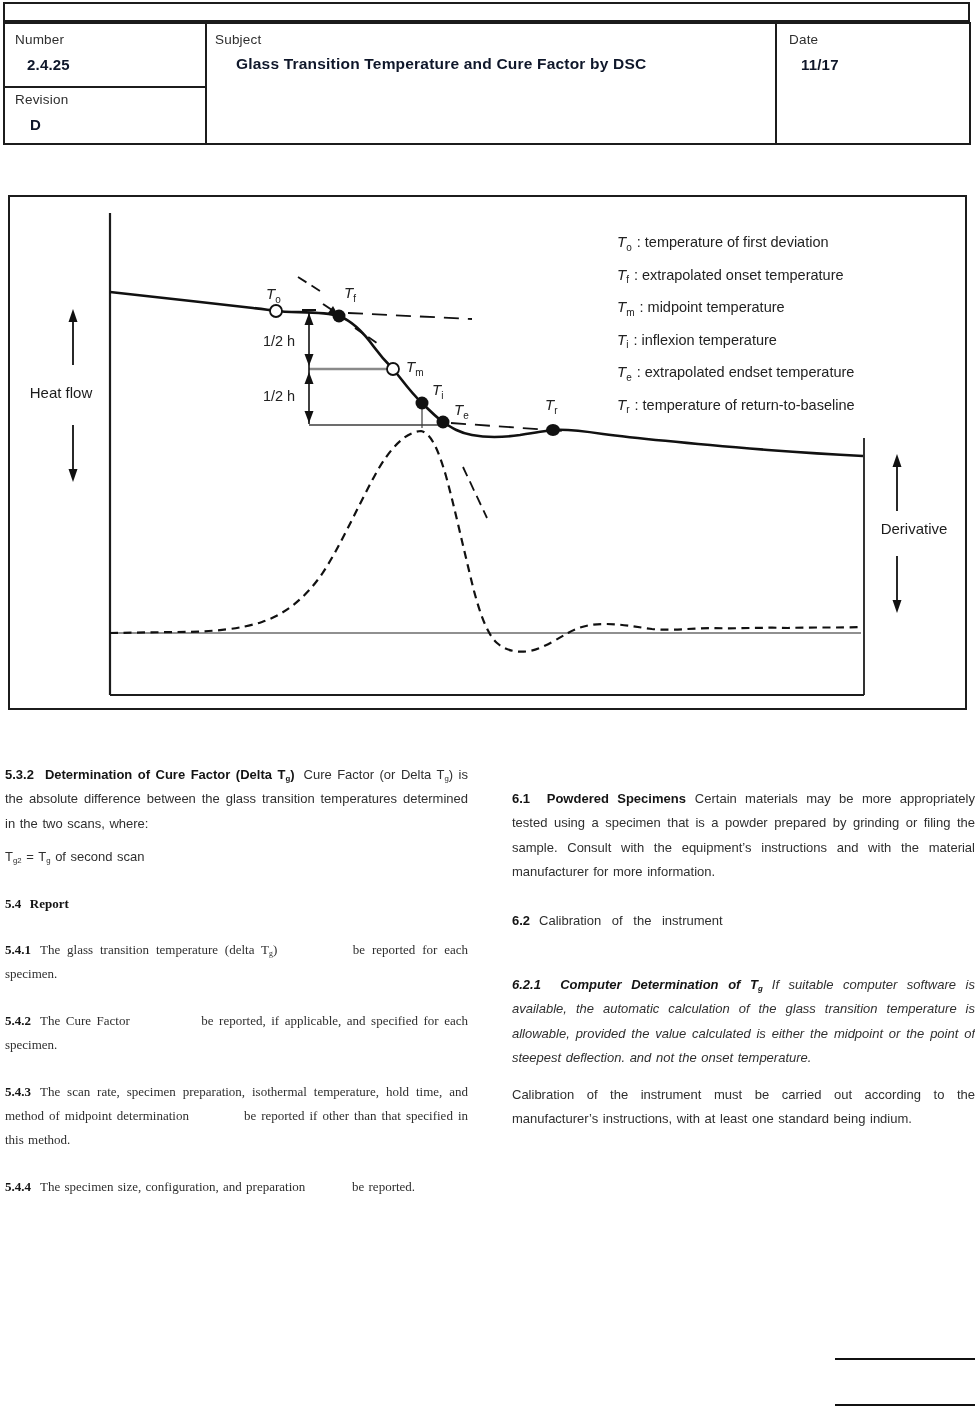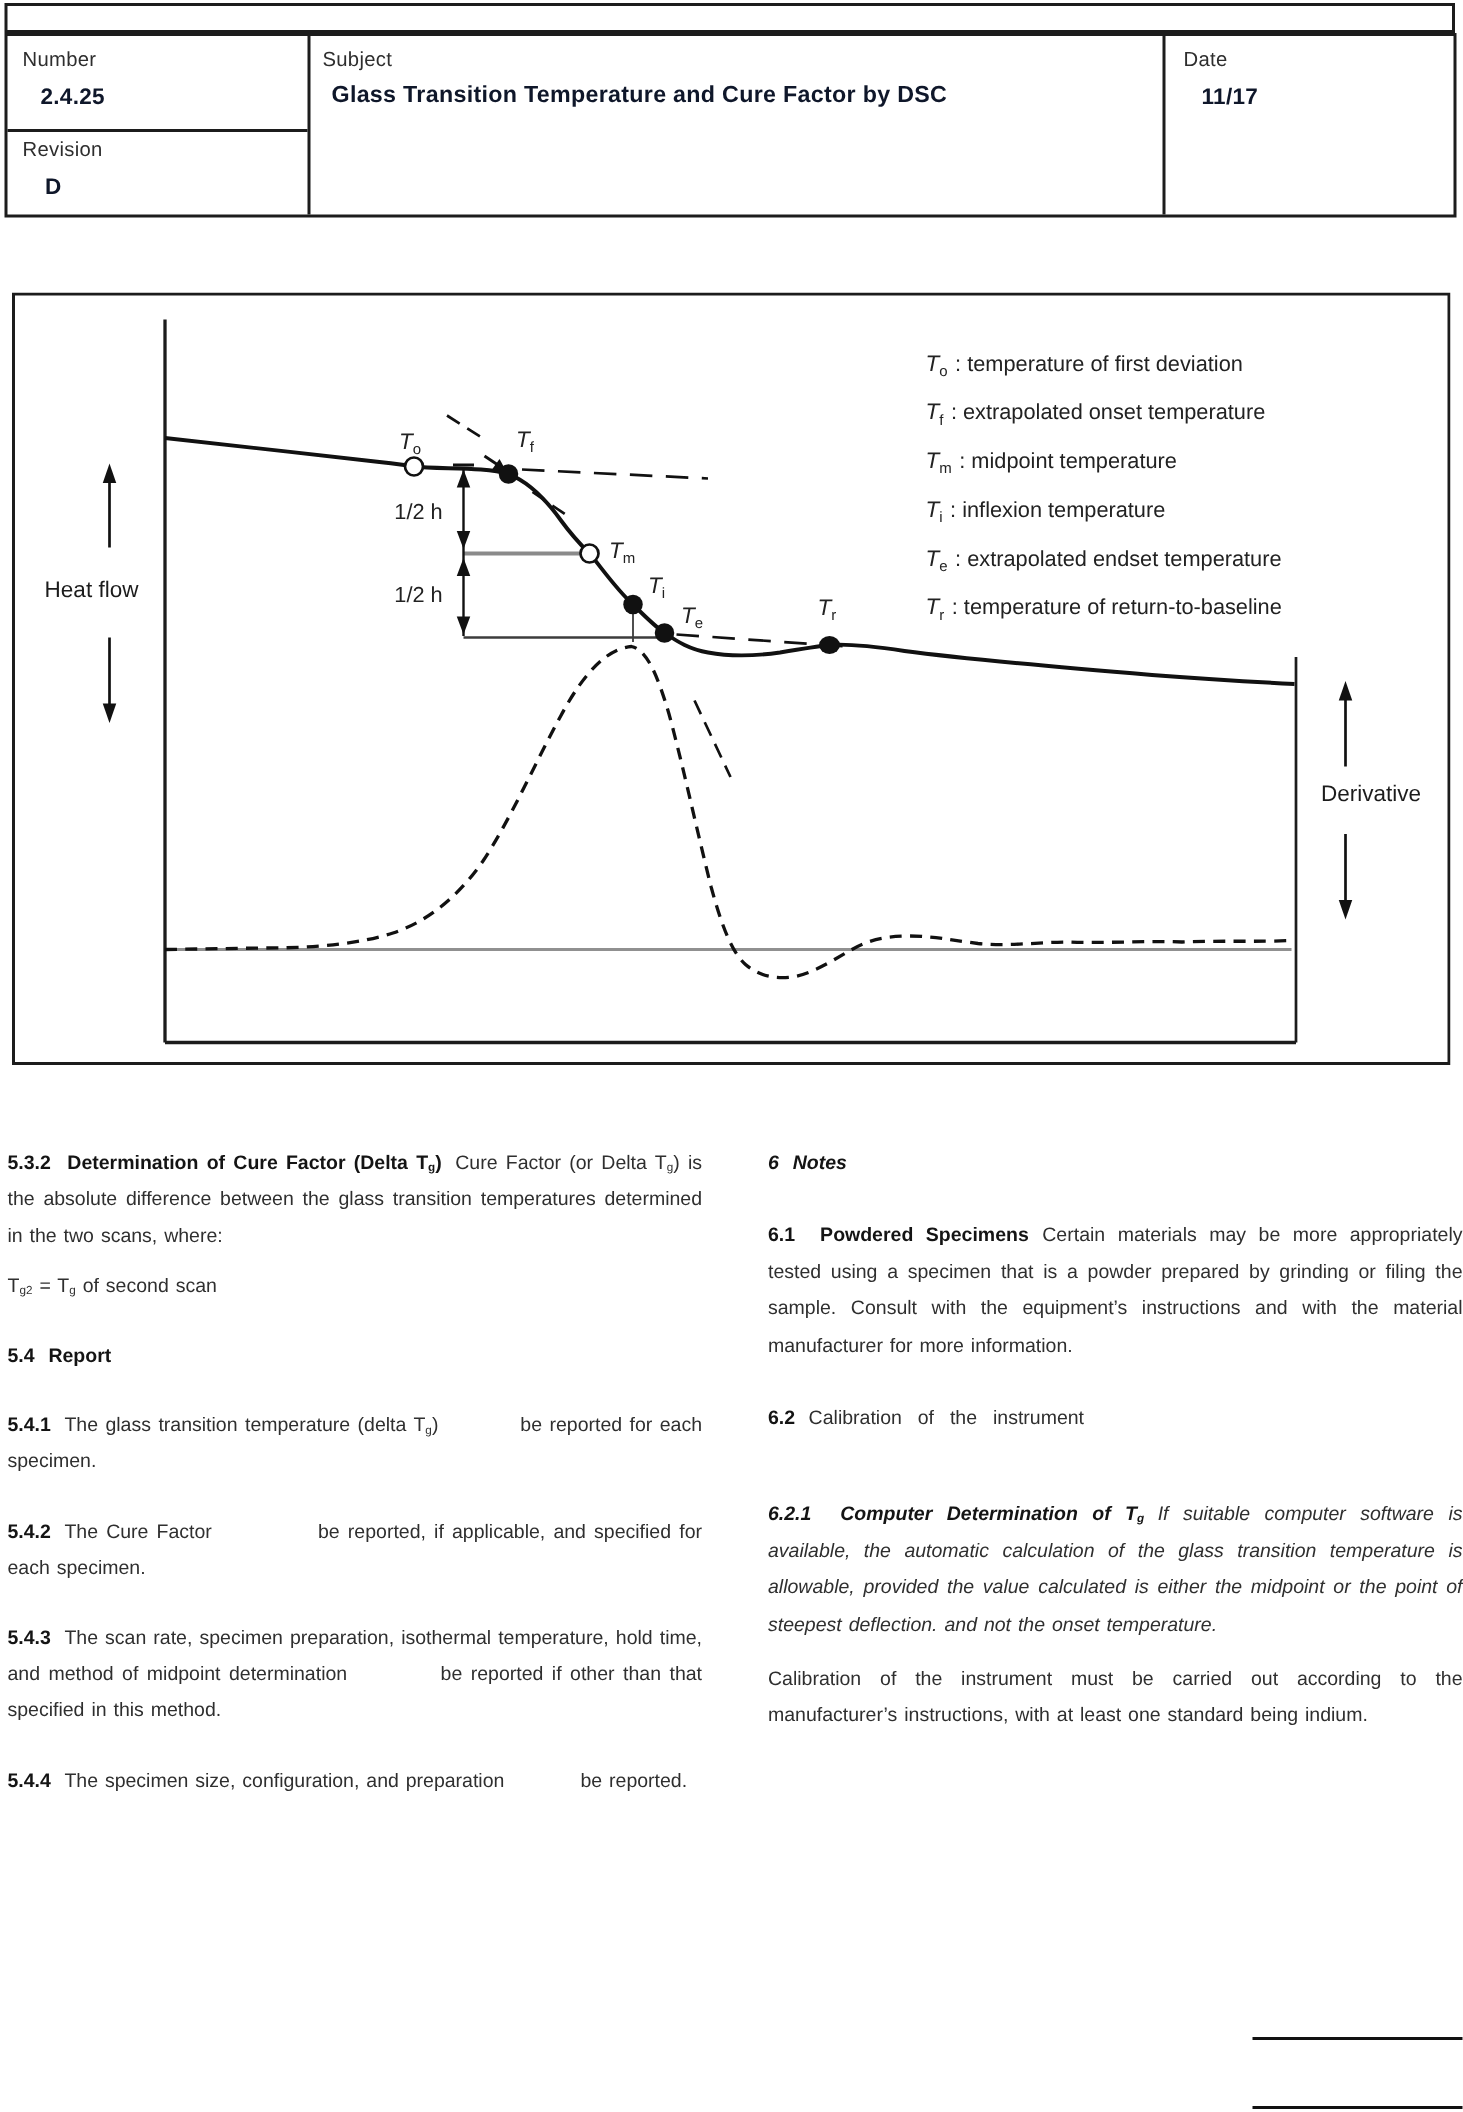--- a/index.html
+++ b/index.html
@@ -24,21 +24,21 @@
   svg text{fill:#222;font-size:14.5px;}
   svg .it{font-style:italic;font-size:15px;}
   svg .subt{font-size:10px;}
   svg .biglabel{font-size:15px;fill:#1c1c1c;}
   
   .col{position:absolute;top:763px;width:463px;font-size:13px;line-height:24.4px;
     text-align:justify;color:#2f2f2f;word-spacing:1px;}
   .col-left{left:5px;}
   .col-right{left:512px;}
   .para{margin:0;}
-  .mt14{margin-top:14px;} .mt9{margin-top:9px;} .mt22{margin-top:22px;}
+  .mt14{margin-top:14px;} .mt9{margin-top:9px;} .mt22{margin-top:22px;font-family:Liberation Serif, serif;}
   .mt24{margin-top:24px;} .mt72{margin-top:40px;font-style:italic;} .mt12{margin-top:12px;}
   .lead{font-weight:bold;color:#141414;margin-right:9px;}
   .ital{font-style:italic;}
   .sparse{word-spacing:7px;}
   sub{font-size:0.6em;vertical-align:-0.24em;line-height:0;}
   
   .footline{position:absolute;left:835px;width:140px;height:2px;background:#111;}
 </style>
 </head>
 <body>
@@ -48,21 +48,21 @@
 <div class="hdr-table">
   <div class="vdiv" style="left:200px"></div>
   <div class="vdiv" style="left:770px"></div>
   <div class="hdiv" style="left:0;width:200px;top:62px"></div>
 
   <div class="cell-label" style="left:10px;top:8px">Number</div>
   <div class="cell-value" style="left:22px;top:32px">2.4.25</div>
   <div class="cell-label" style="left:10px;top:68px">Revision</div>
   <div class="cell-value" style="left:25px;top:92px">D</div>
   <div class="cell-label" style="left:210px;top:8px">Subject</div>
-  <div class="cell-value subject-value" style="left:216px;top:31px">Glass Transition Temperature and Cure Factor by DSC</div>
+  <div class="cell-value subject-value" style="left:231px;top:31px">Glass Transition Temperature and Cure Factor by DSC</div>
   <div class="cell-label" style="left:784px;top:8px">Date</div>
   <div class="cell-value" style="left:796px;top:32px">11/17</div>
 </div>
 
 <div class="figure-wrap">
 <svg viewBox="0 0 959 515" width="959" height="515">
   <rect x="1" y="1" width="957" height="513" fill="#ffffff" stroke="#1c1c1c" stroke-width="2"></rect>
 
   <line x1="102" y1="18" x2="102" y2="500" stroke="#1c1c1c" stroke-width="2.2"></line>
   <line x1="102" y1="500" x2="856" y2="500" stroke="#1c1c1c" stroke-width="2.2"></line>
@@ -160,21 +160,20 @@
   <p class="para"><span class="lead">5.3.2&nbsp; Determination of Cure Factor (Delta T<sub>g</sub>)</span><span>Cure Factor (or Delta T<sub>g</sub>) is the absolute difference between the glass transition temperatures determined in the two scans, where:</span></p>
   <p class="para mt9"><span>T<sub>g2</sub> = T<sub>g</sub> of second scan</span></p>
   <p class="para mt22"><span class="lead">5.4&nbsp; Report</span></p>
   <p class="para mt22"><span class="lead">5.4.1</span><span>The glass transition temperature (delta T<sub>g</sub>)&nbsp;&nbsp;&nbsp;&nbsp;&nbsp;&nbsp;&nbsp;&nbsp;&nbsp;&nbsp; be reported for each specimen.</span></p>
   <p class="para mt22"><span class="lead">5.4.2</span><span>The Cure Factor&nbsp;&nbsp;&nbsp;&nbsp;&nbsp;&nbsp;&nbsp;&nbsp;&nbsp;&nbsp;&nbsp;&nbsp; be reported, if applicable, and specified for each specimen.</span></p>
   <p class="para mt22"><span class="lead">5.4.3</span><span>The scan rate, specimen preparation, isothermal temperature, hold time, and method of midpoint determination&nbsp;&nbsp;&nbsp;&nbsp;&nbsp;&nbsp;&nbsp;&nbsp;&nbsp;&nbsp; be reported if other than that specified in this method.</span></p>
   <p class="para mt22"><span class="lead">5.4.4</span><span>The specimen size, configuration, and preparation&nbsp;&nbsp;&nbsp;&nbsp;&nbsp;&nbsp;&nbsp;&nbsp;&nbsp;&nbsp; be reported.</span></p>
 </div>
 
 <div class="col col-right">
-  <p class="para"><span class="lead ital">6&nbsp; Notes</span></p>
   <p class="para mt24"><span class="lead">6.1&nbsp; Powdered Specimens</span><span>Certain materials may be more appropriately tested using a specimen that is a powder prepared by grinding or filing the sample. Consult with the equipment’s instructions and with the material manufacturer for more information.</span></p>
   <p class="para mt24"><span class="lead">6.2</span><span class="sparse">Calibration of the instrument</span></p>
   <p class="para mt72"><span class="lead">6.2.1&nbsp; Computer Determination of T<sub>g</sub></span><span>If suitable computer software is available, the automatic calculation of the glass transition temperature is allowable, provided the value calculated is either the midpoint or the point of steepest deflection. and not the onset temperature.</span></p>
   <p class="para mt12"><span>Calibration of the instrument must be carried out according to the manufacturer’s instructions, with at least one standard being indium.</span></p>
 </div>
 
 <div class="footline" style="top:1358px"></div>
 <div class="footline" style="top:1404px"></div>
 
 </body></html>

